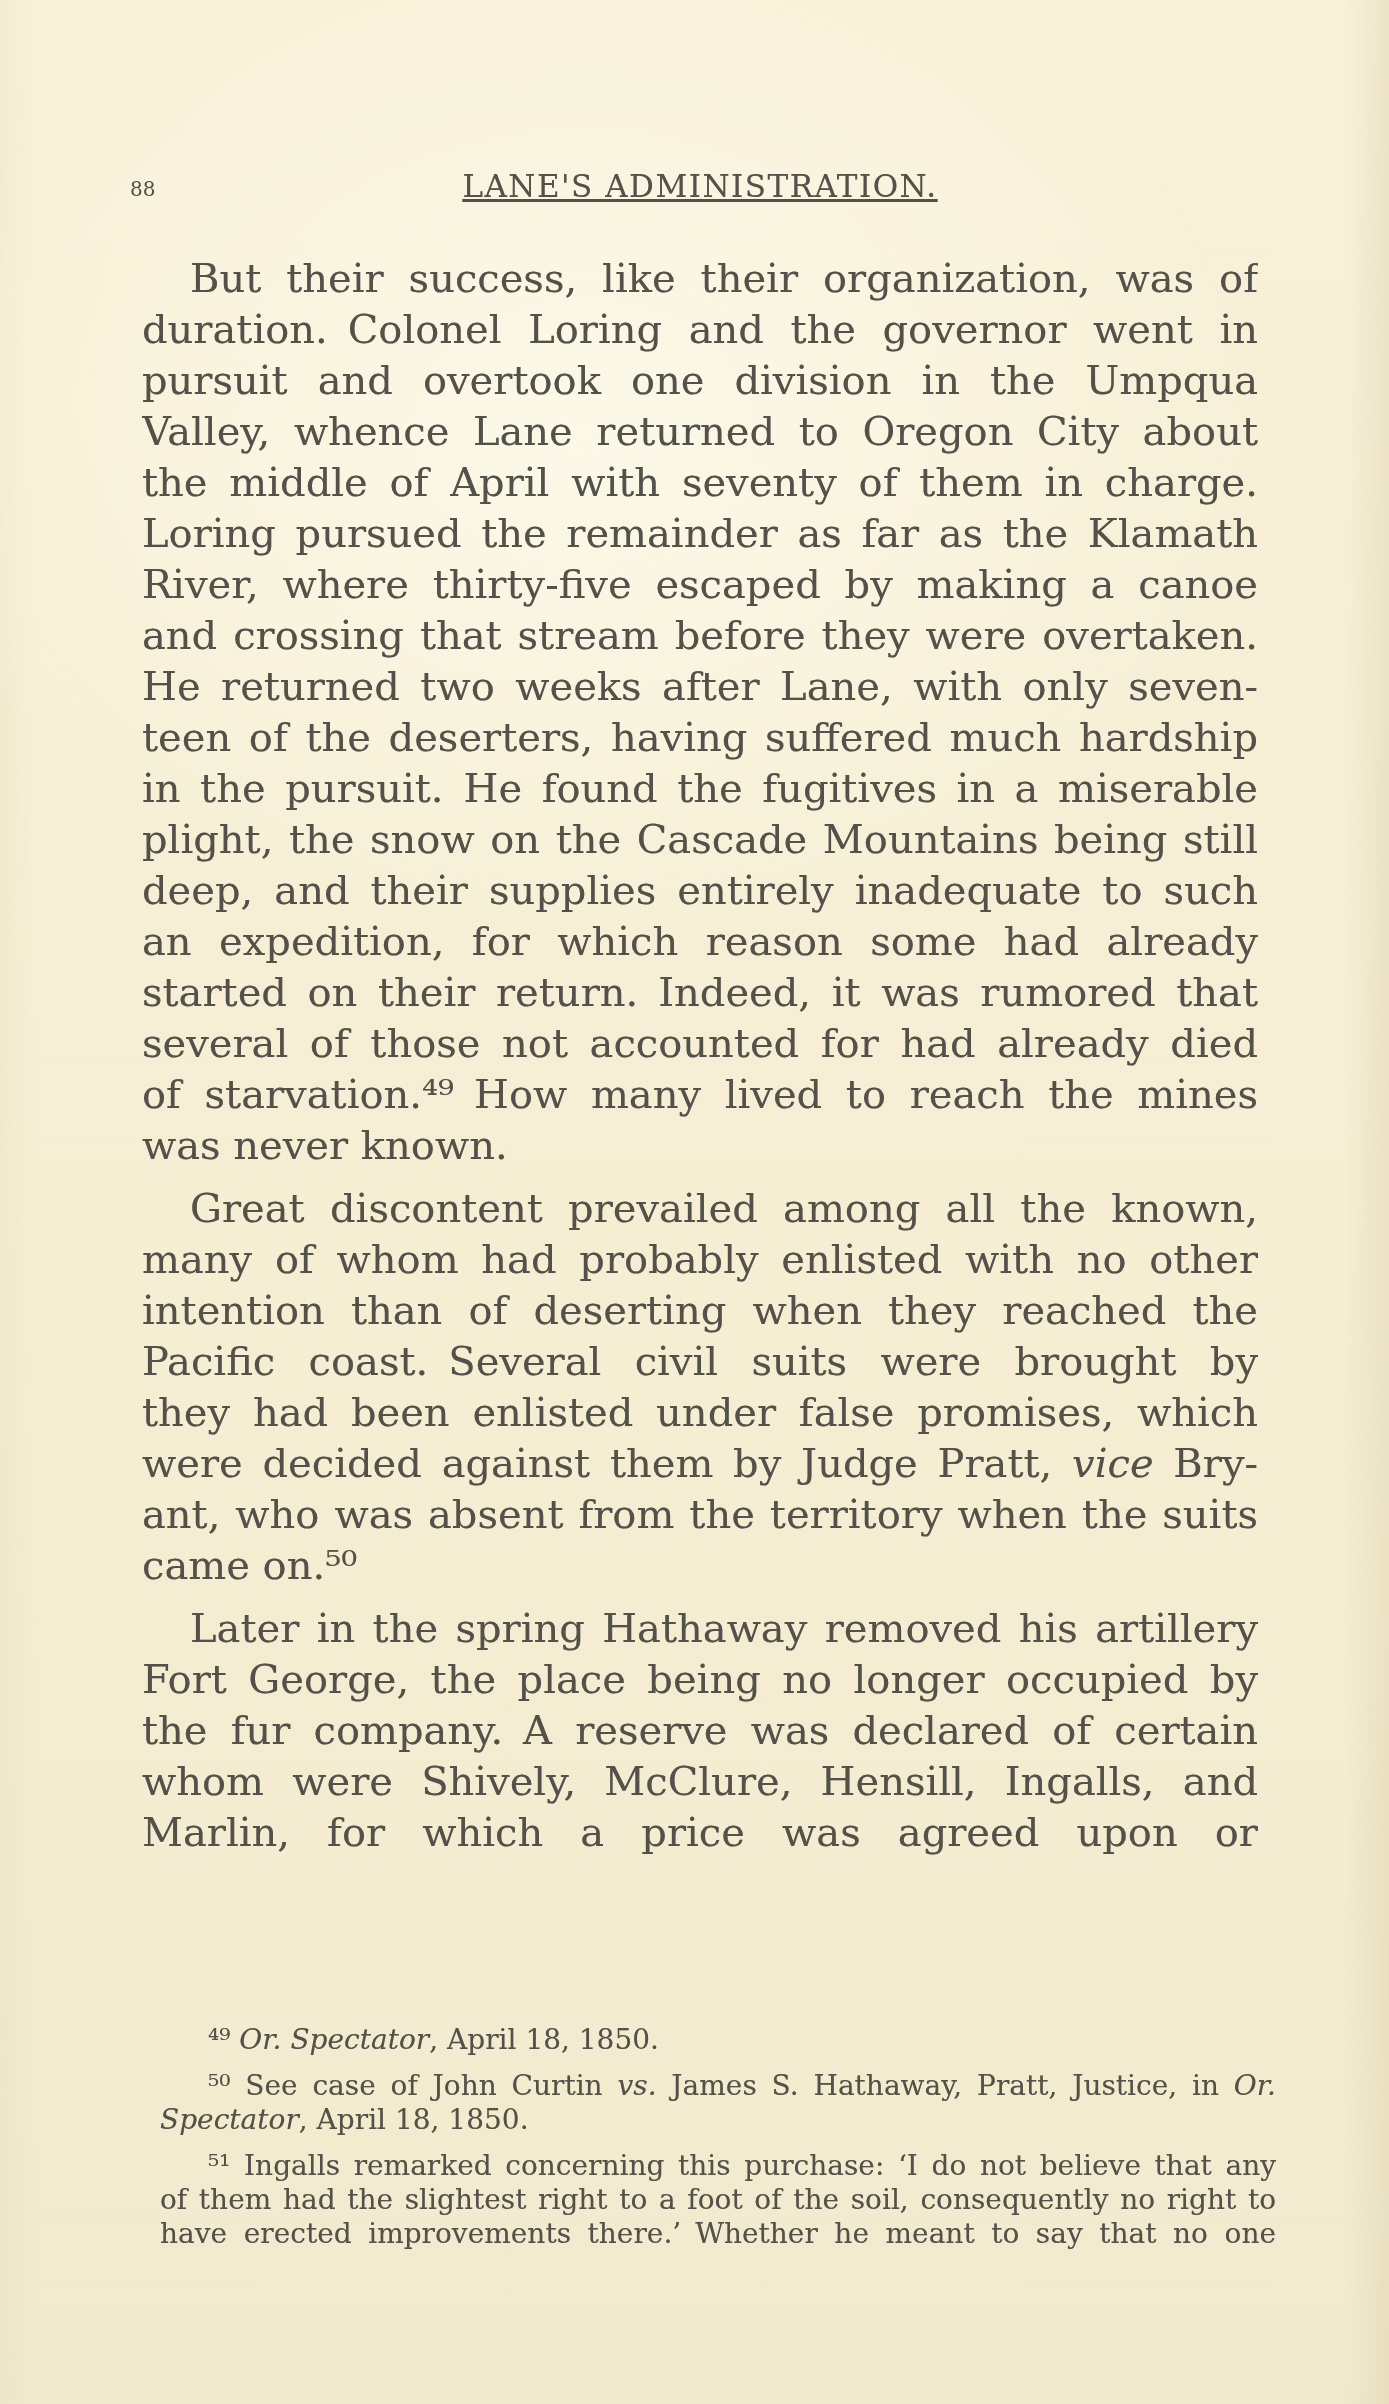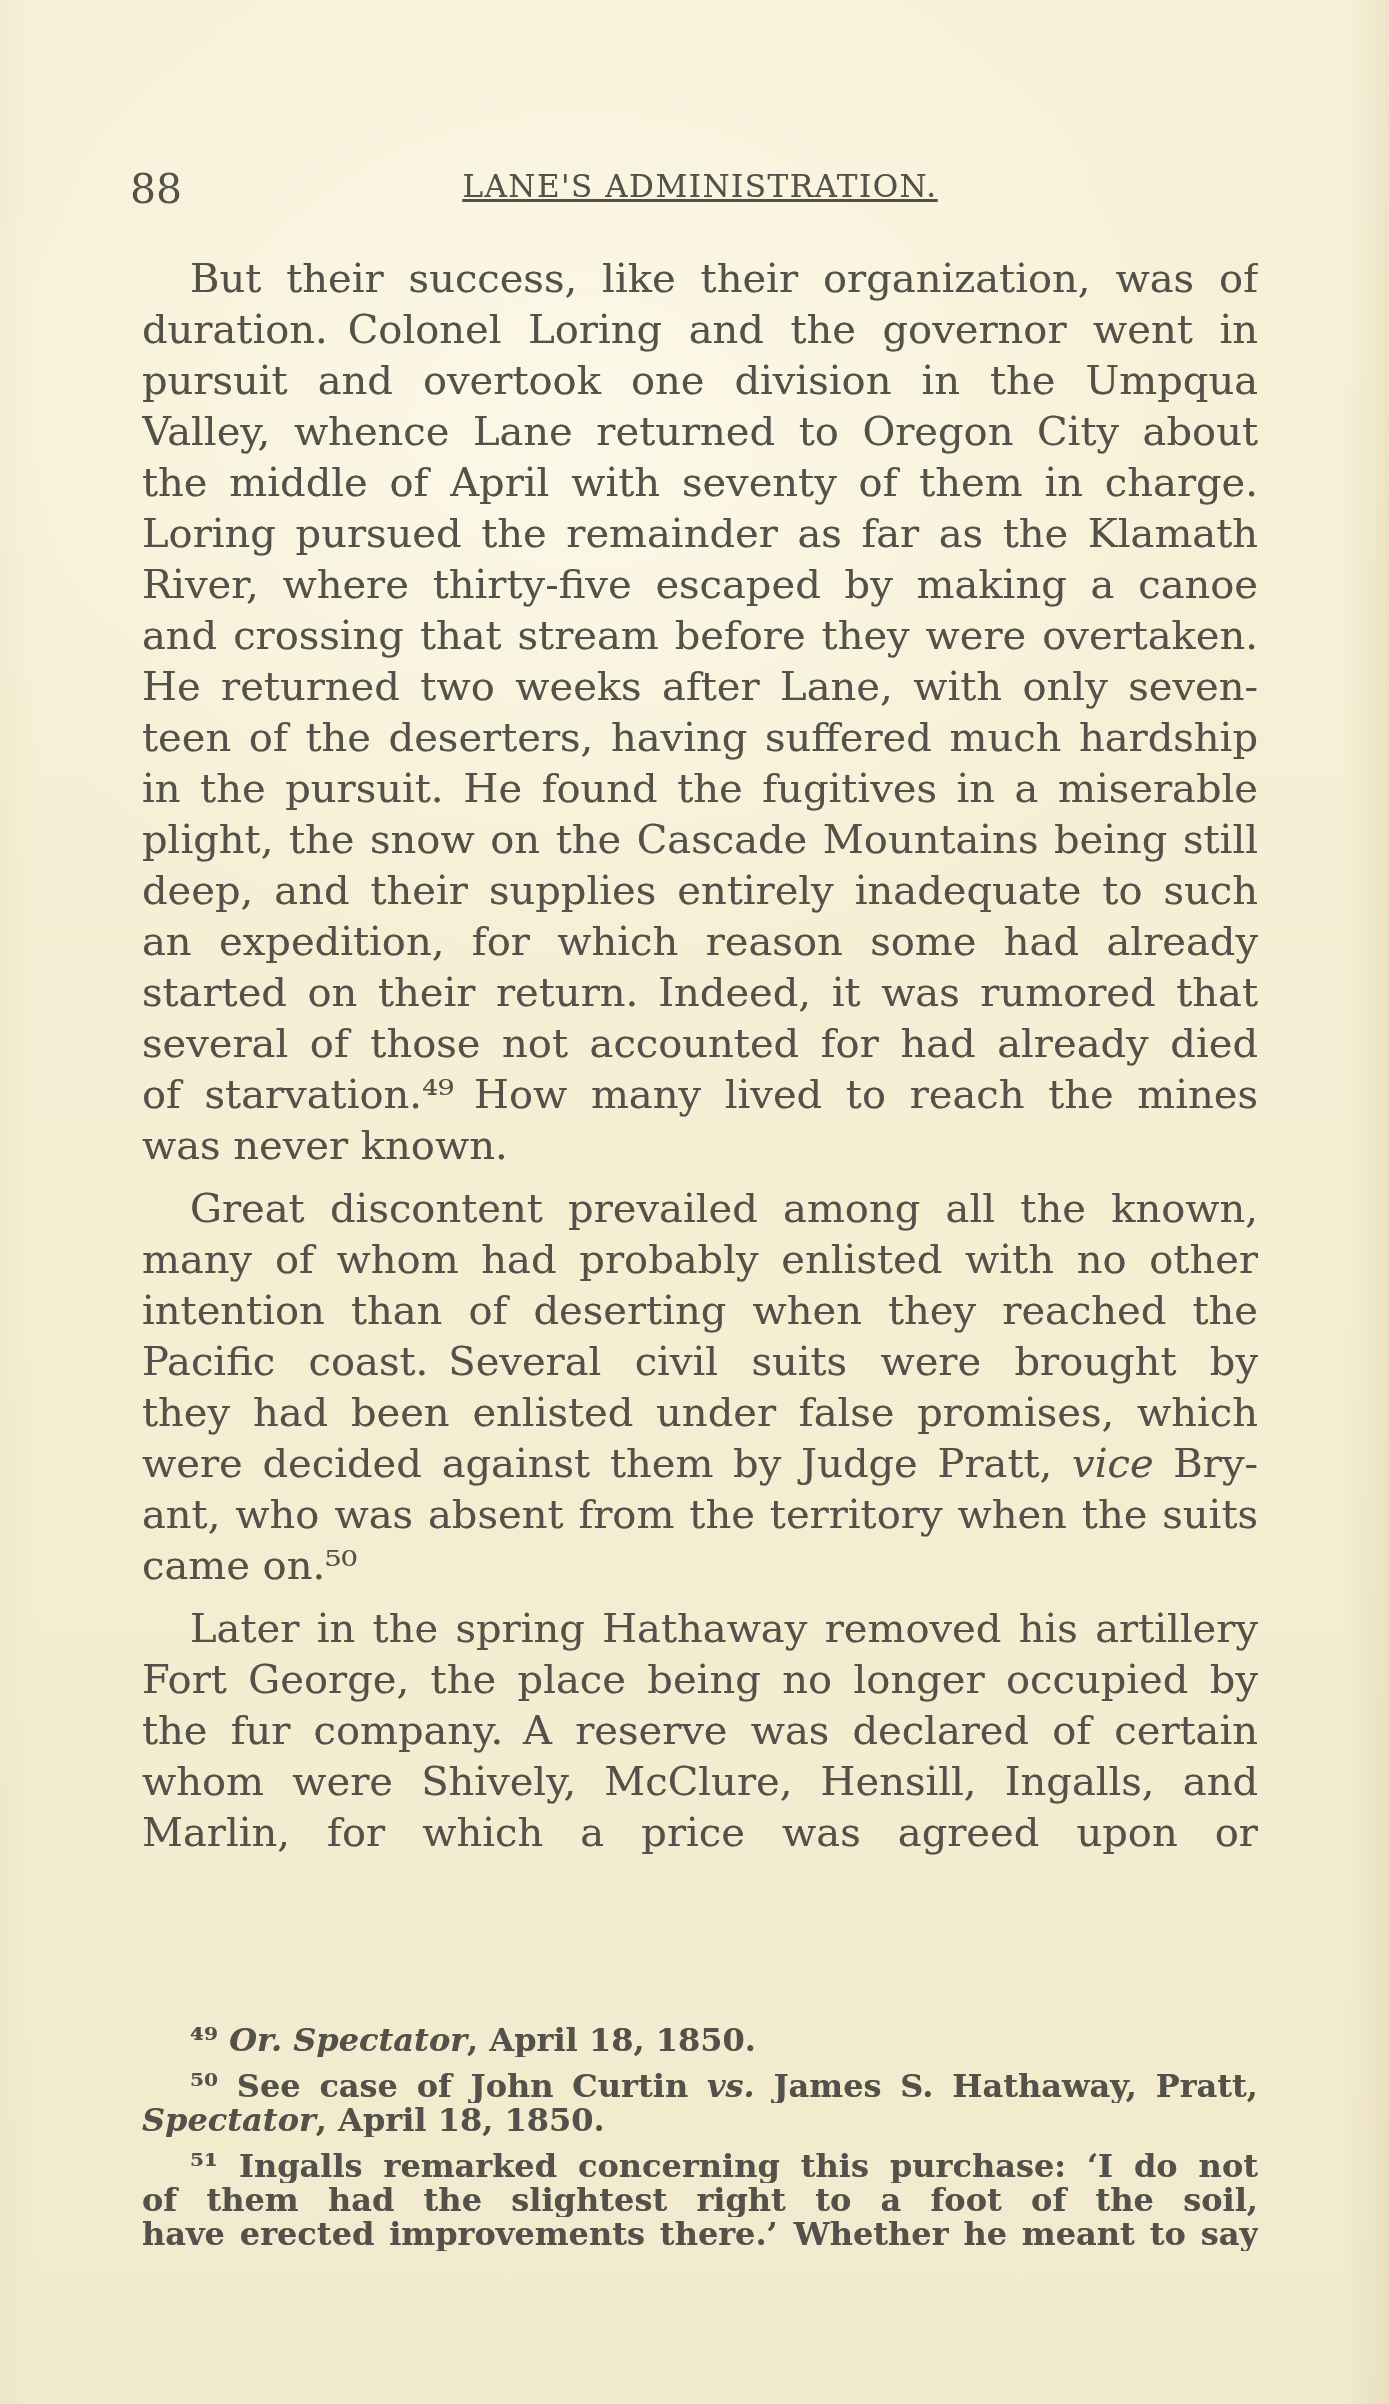--- a/index.html
+++ b/index.html
@@ -16,42 +16,41 @@
     font-family: "DejaVu Serif", "Liberation Serif", serif;
     color: #54514a;
     overflow: hidden;
   }
   .running-header {
     position: absolute;
     top: 168px; left: 130px; width: 1140px; height: 42px;
   }
   .page-number {
     position: absolute; left: 0; top: 3px;
-    font-size: 41px; line-height: 36px; text-align: center;
+    font-size: 20px; line-height: 36px; text-align: center;
   }
   .running-title {
     text-align: center;
     font-size: 31px; line-height: 36px;
     letter-spacing: 1.5px;
     text-shadow: 0 0 0.6px rgba(84,81,74,0.45);
     text-decoration: underline;
   }
   .body-text {
     position: absolute;
     top: 241px; left: 130px; width: 1140px;
     font-size: 40px;
     text-shadow: 0 0 0.6px rgba(84,81,74,0.40);
   }
   .body-text .line { height: 51px; line-height: 51px; }
   .footnotes {
     position: absolute;
-    top: 2011px; left: 130px; width: 1140px;
-    font-size: 32px;
+    top: 2011px; left: 148px; width: 1140px;
+    font-size: 28px;
     text-shadow: 0 0 0.5px rgba(84,81,74,0.40);
-    font-weight: bold;
   }
   .footnotes .line { height: 34px; line-height: 34px; }
   .paragraph { margin: 12px; }
   .line {
     text-align: justify;
     text-align-last: justify;
     overflow: hidden;
     white-space: normal;
   }
   .line.last { text-align-last: left; }

